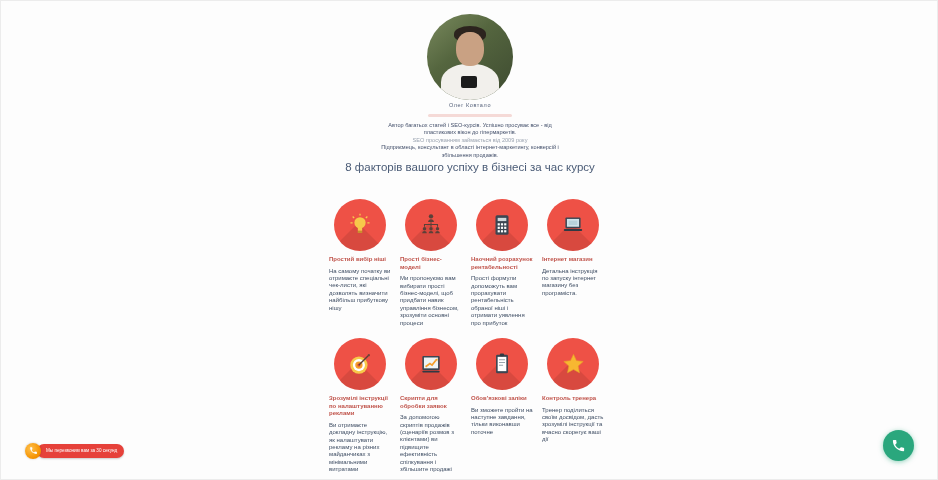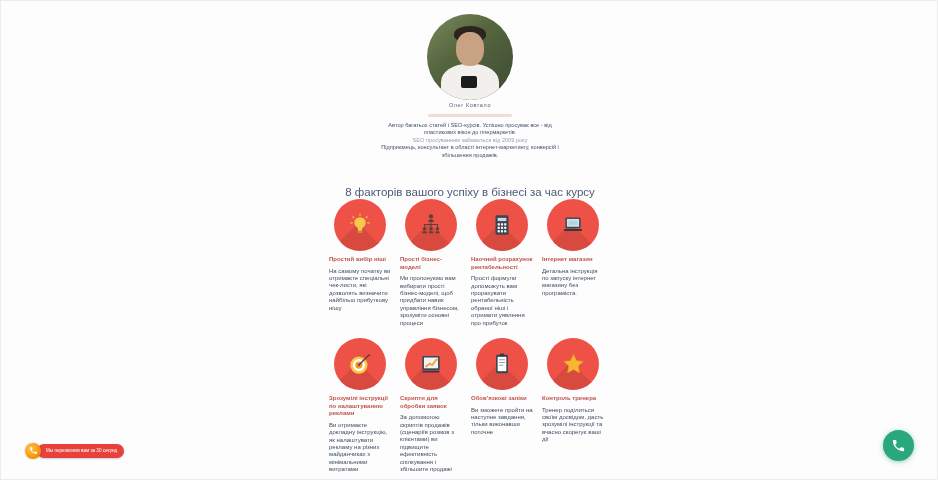--- a/index.html
+++ b/index.html
@@ -16,21 +16,21 @@
   .photo .head{position:absolute;left:29px;top:18px;width:28px;height:34px;border-radius:46%;background:#c9a183;}
   .photo .hair{position:absolute;left:27px;top:12px;width:32px;height:16px;border-radius:50% 50% 40% 40%;background:#2c241e;}
   .photo .shirt{position:absolute;left:14px;top:50px;width:58px;height:40px;border-radius:45% 45% 0 0;background:#f2f0ec;}
   .photo .logo{position:absolute;left:34px;top:62px;width:16px;height:12px;border-radius:2px;background:#1c1c1c;}
   .pname{position:absolute;left:0;top:101px;width:938px;text-align:center;
     font-size:5.5px;letter-spacing:.6px;color:#55617a;}
   .pdivider{position:absolute;left:427px;top:113px;width:84px;height:3px;background:#f5dad7;border-radius:2px;}
   .bio{position:absolute;left:0;top:121px;width:938px;text-align:center;font-size:5.6px;line-height:7.4px;color:#44506b;}
   .bio p{margin:0;}
   .bio p.muted{color:#9aa3b0;}
-  .heading{position:absolute;left:0;top:185px;width:938px;text-align:center;
+  .heading{position:absolute;left:0;top:160px;width:938px;text-align:center;
     font-size:11.5px;color:#4a5b76;font-weight:400;}
   
   .grid{
     position:absolute;left:328px;top:198px;width:276px;
     display:grid;grid-template-columns:repeat(4,62px);column-gap:9px;
   }
   .cell{overflow:hidden;}
   .row1{height:139px;}
   .row2{height:145px;}
   .ic-circle{

